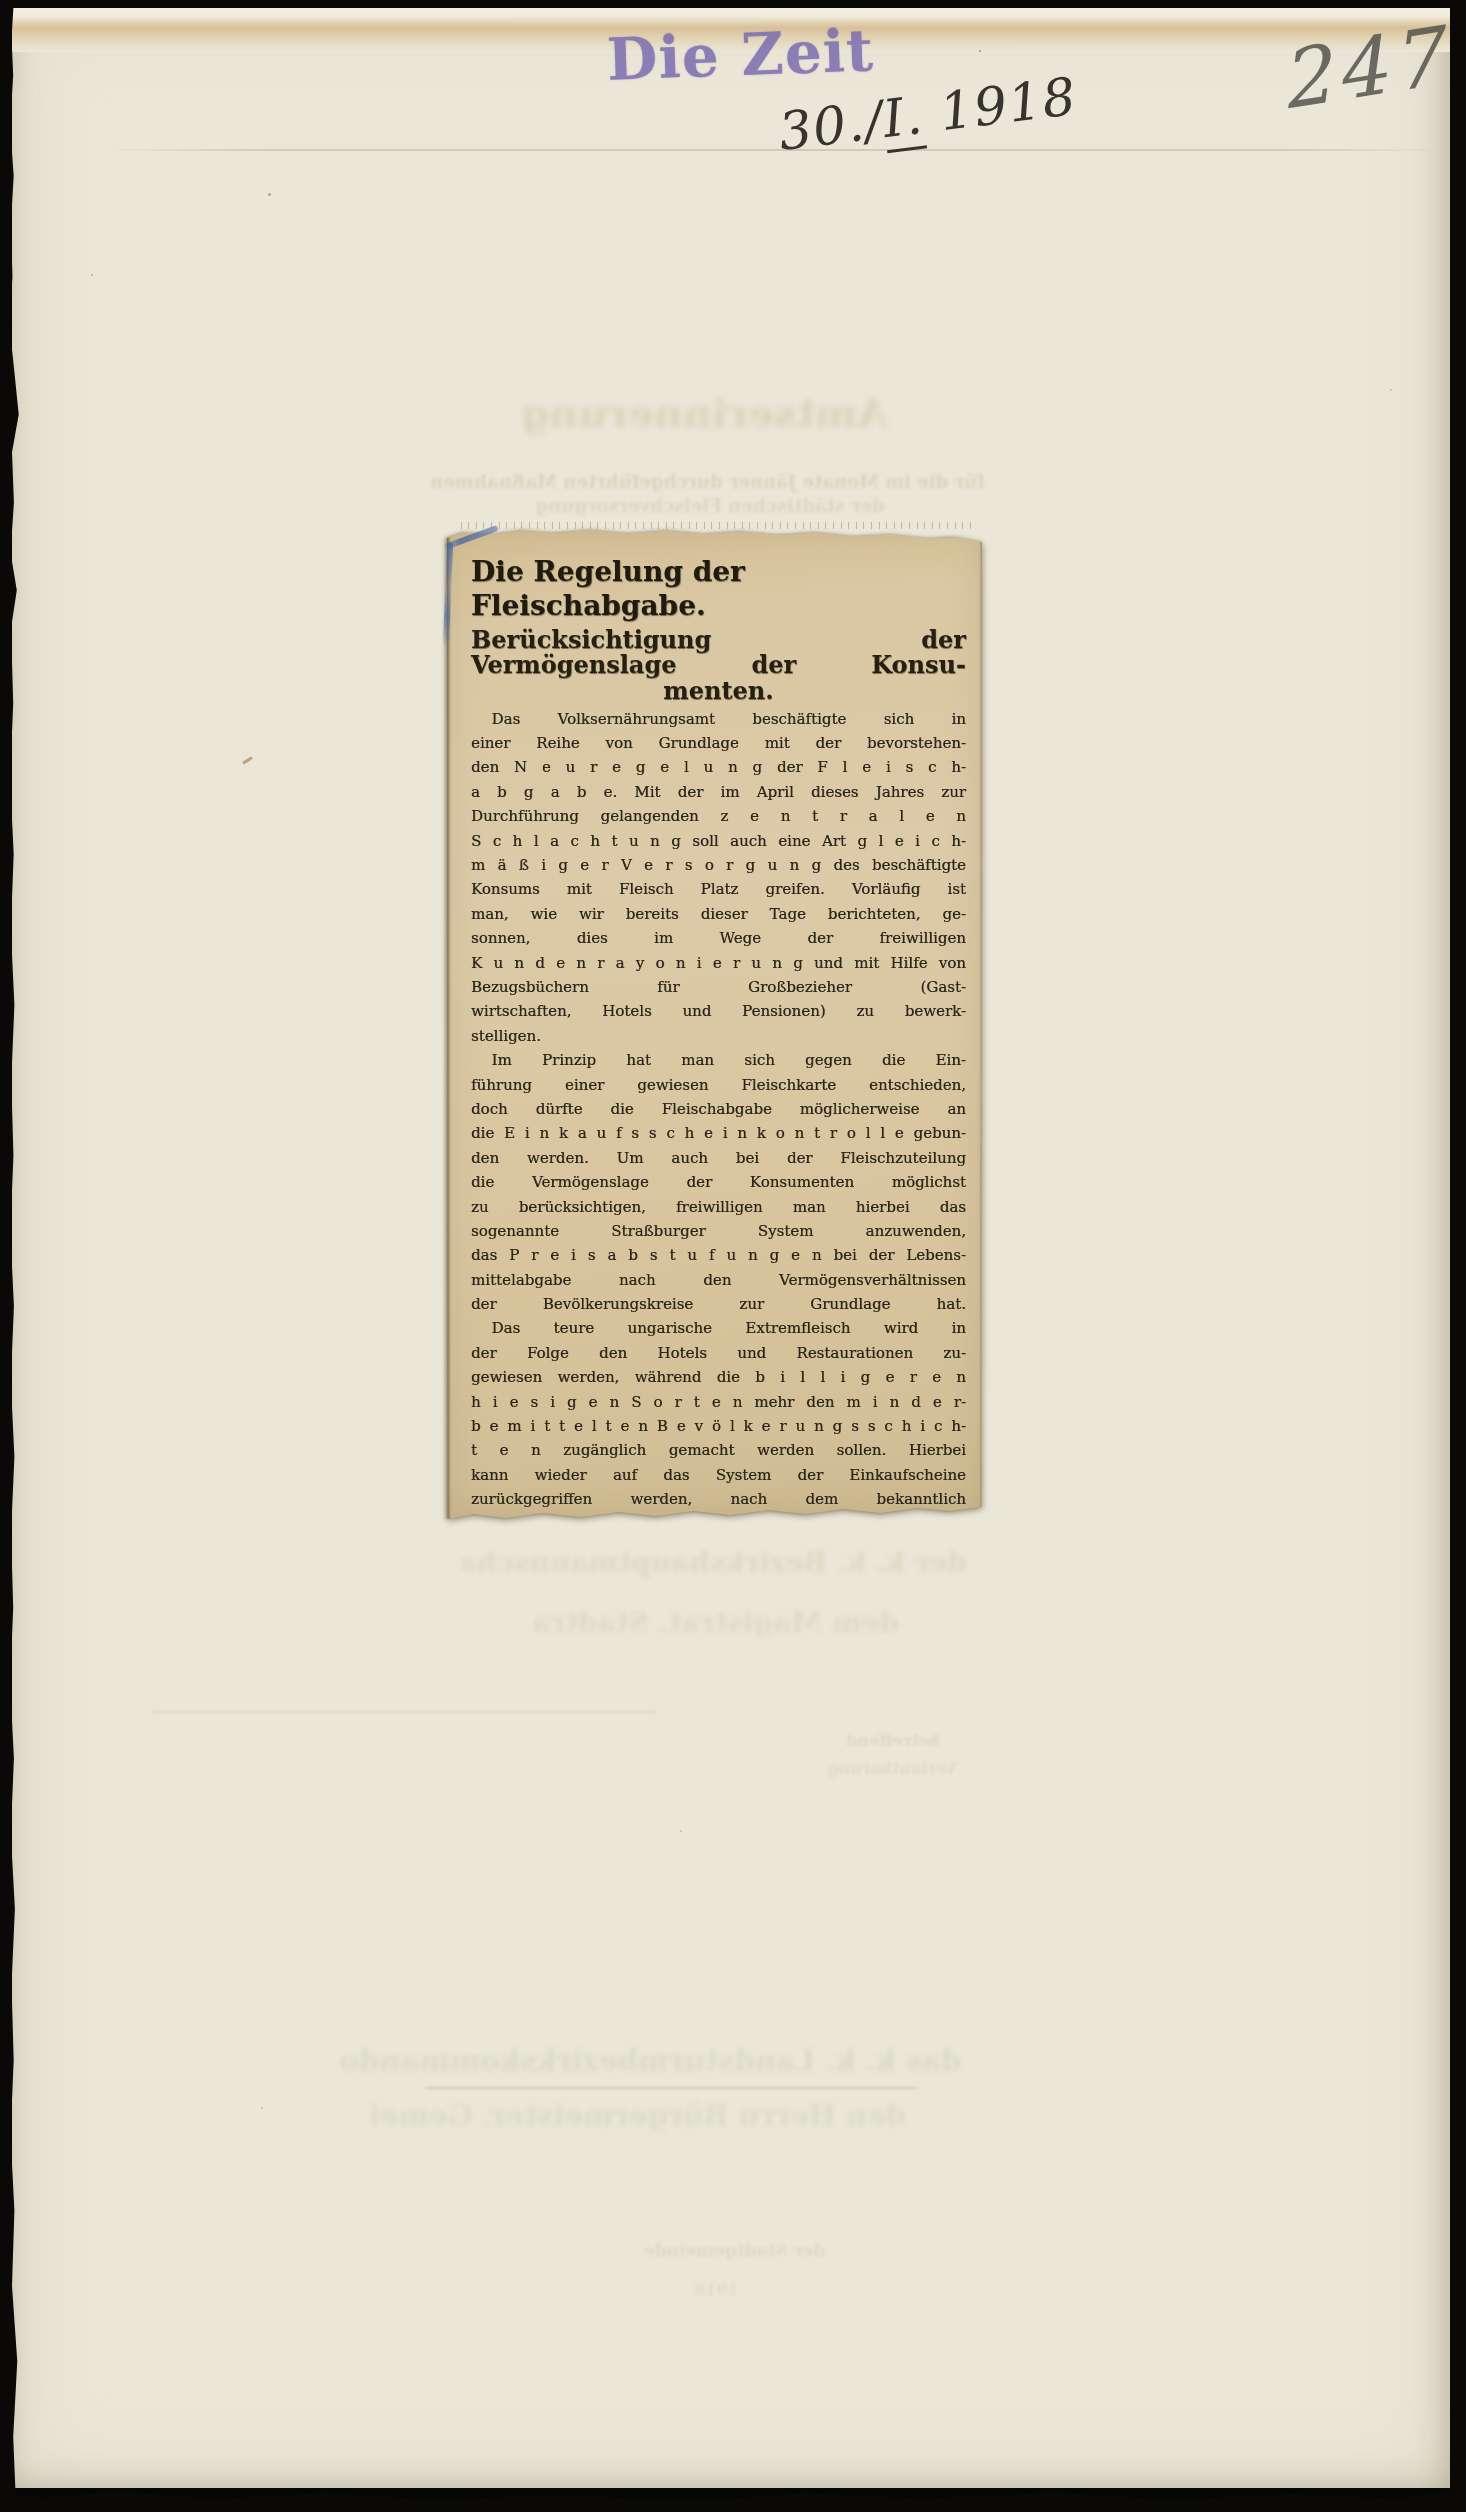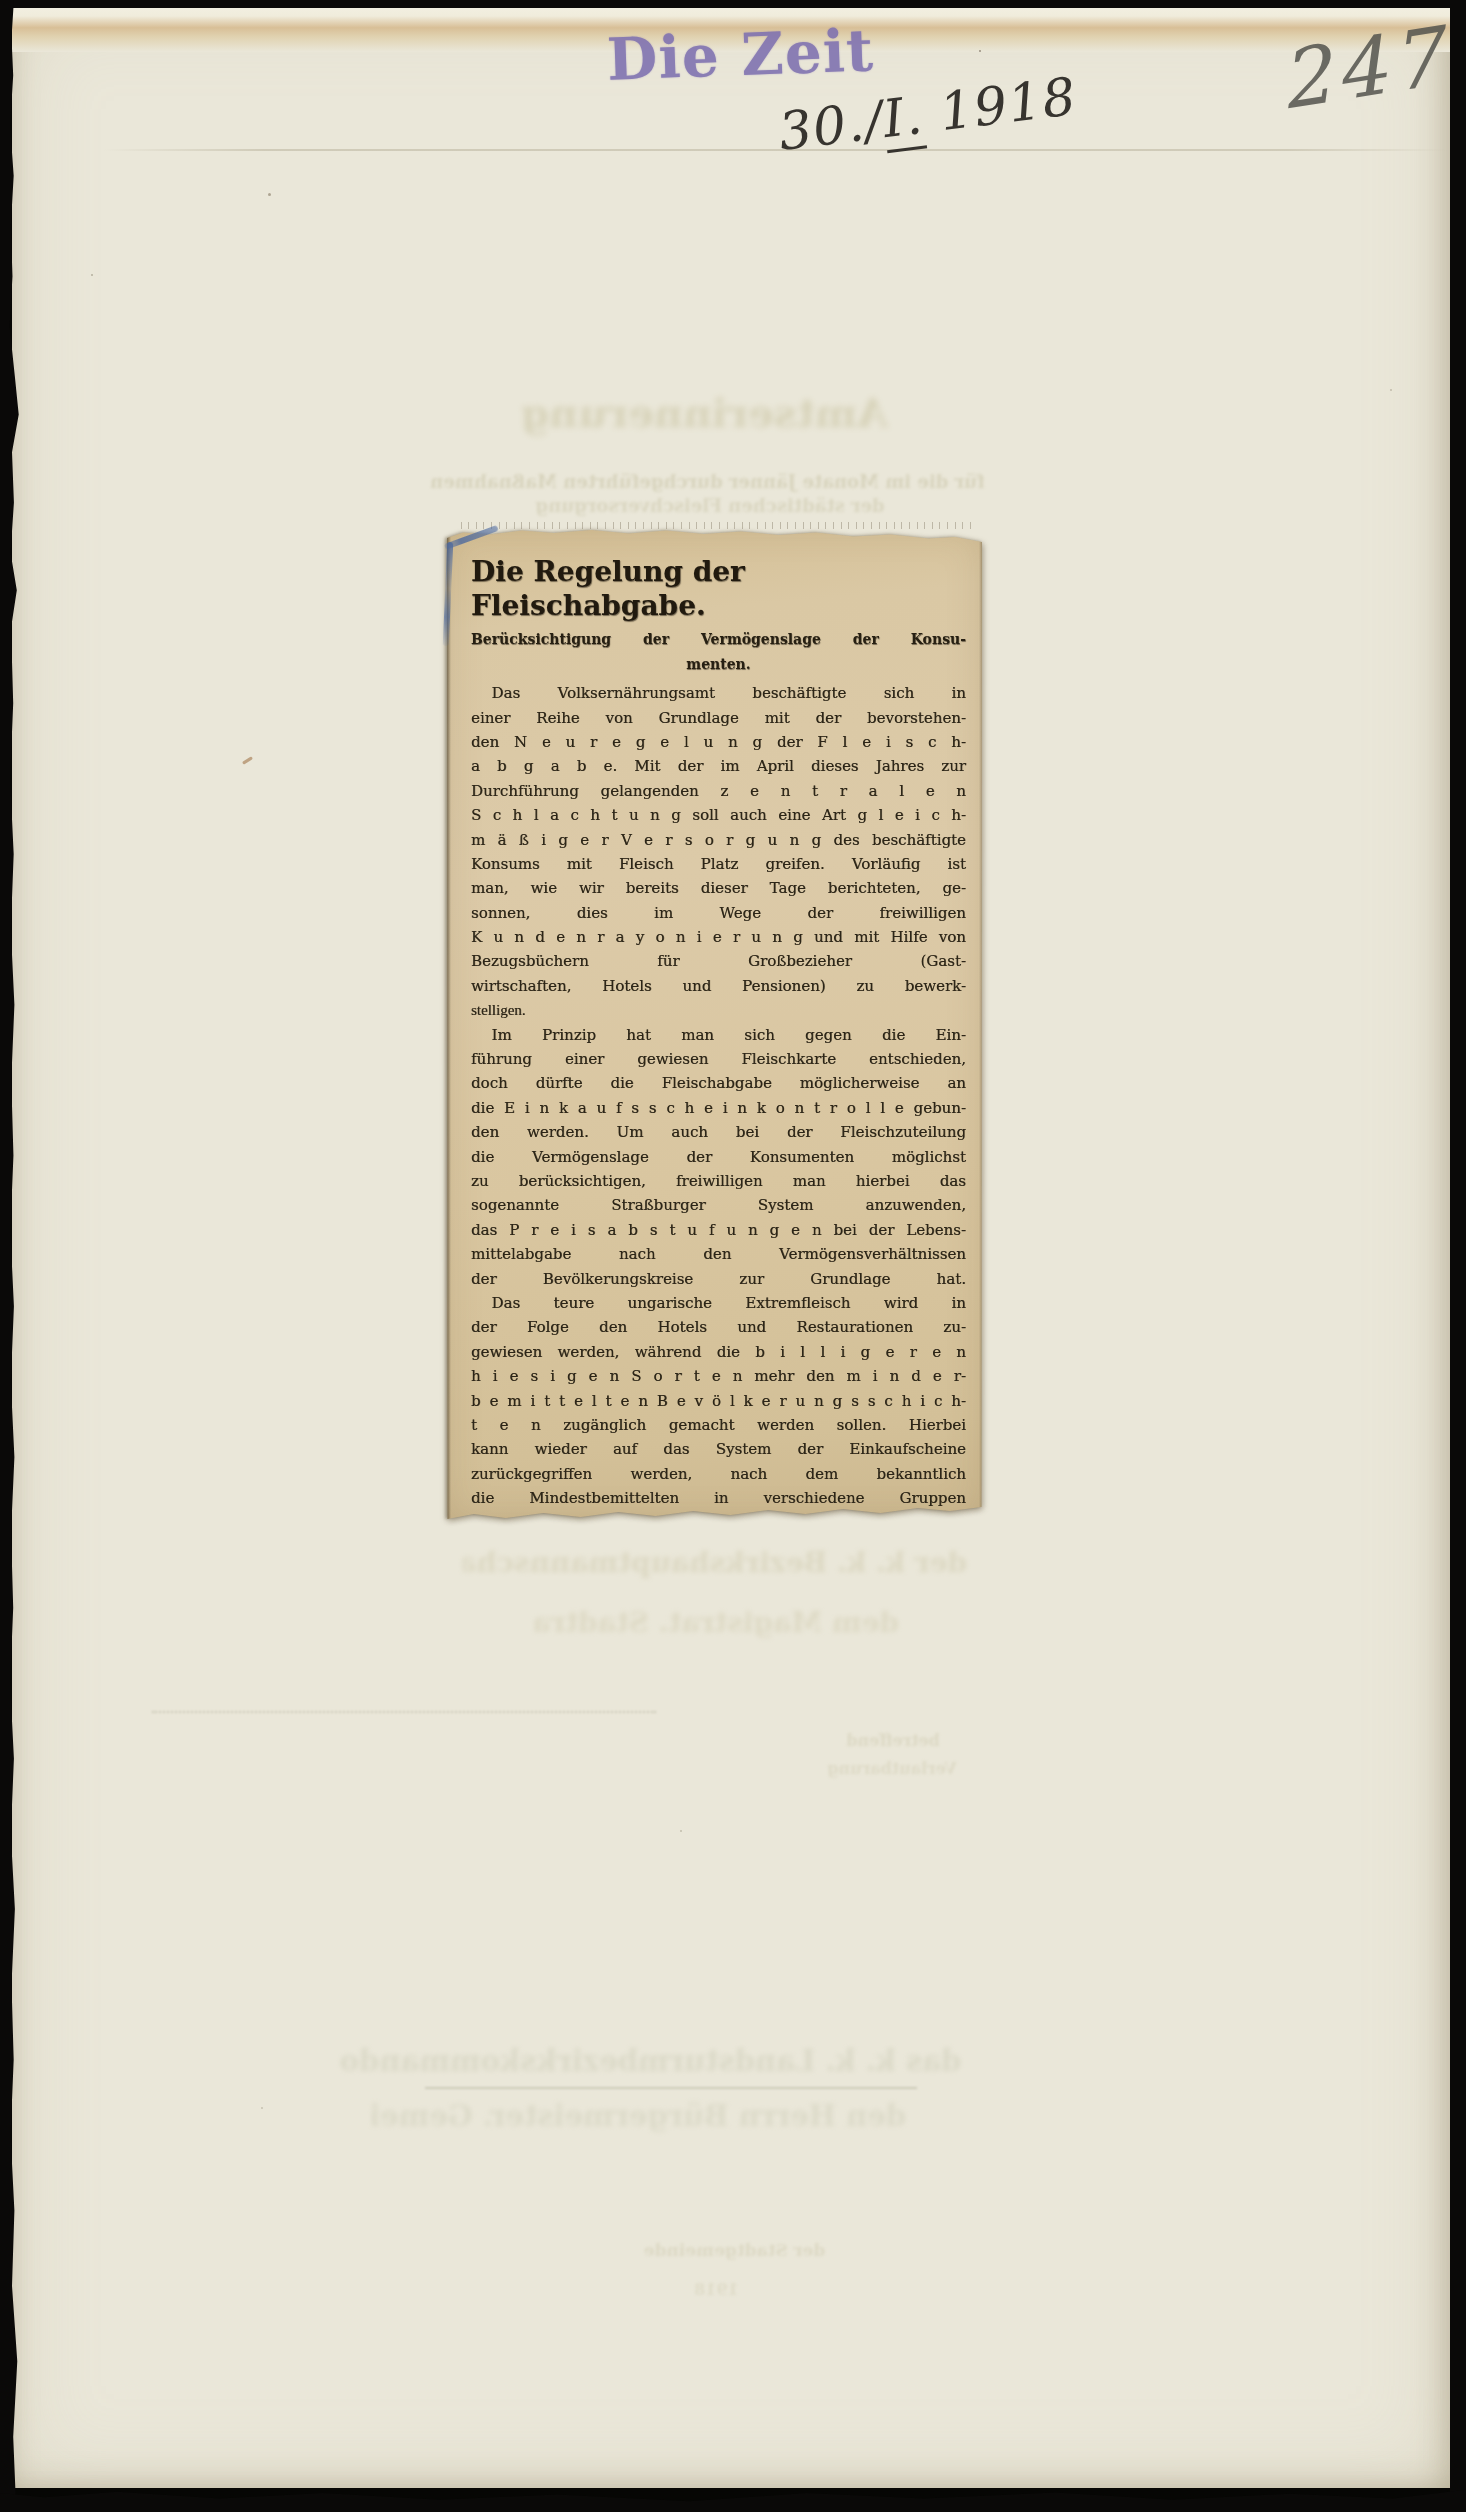--- a/index.html
+++ b/index.html
@@ -53,28 +53,28 @@
     background:linear-gradient(90deg,rgba(45,35,18,.55),transparent);}
   .clipping::after{content:"";position:absolute;right:0;top:0;bottom:0;width:3px;
     background:linear-gradient(270deg,rgba(60,48,25,.30),transparent);}
   .fibers{position:absolute;left:454px;top:522px;width:519px;height:7.3px;opacity:.5;
     background:repeating-linear-gradient(90deg,transparent 0 6.7px,rgba(70,56,32,.55) 6.7px 7.6px);}
 
   .cliptext{position:absolute;left:0;top:0;right:0;padding:28px 16px 0 24px;color:#2c2517;}
   .headline{font-size:28px;line-height:34px;font-weight:700;text-align:left;color:#211a0f;
             text-shadow:0.6px 0.6px 1px rgba(32,25,14,.55);}
   .subhead{margin-top:3.6px;}
-  .sline{font-size:14px;line-height:25.5px;font-weight:700;text-align:justify;text-align-last:justify;
+  .sline{font-size:24px;line-height:25.5px;font-weight:700;text-align:justify;text-align-last:justify;
          color:#261f12;text-shadow:0.5px 0.5px 0.7px rgba(38,31,18,.55);}
   .sline.ctr{text-align:left;text-align-last:center;}
   .cbody{margin-top:3.6px;}
   .bline{font-size:15px;line-height:24.4px;height:24.4px;text-align:justify;text-align-last:justify;
          text-shadow:0.4px 0.4px 0.6px rgba(44,37,23,.6);}
   .bline.ind{padding-left:20.6px;}
-  .bline.nj{text-align-last:left;font-family:Liberation Serif, serif;}
+  .bline.nj{text-align-last:left;}
   .end-rule{width:115px;height:4.9px;background:#26211a;margin:2.4px 0 0 182px;border-radius:1.8px;
             box-shadow:0 0 1.5px rgba(38,33,26,.85);}
 
   
   .blue-diag{position:absolute;left:445px;top:544px;width:56px;height:6px;border-radius:3px;
      background:linear-gradient(90deg,rgba(72,102,158,.25),rgba(72,102,158,.78) 30%,rgba(72,102,158,.55));
      transform:rotate(-20deg);transform-origin:left center;filter:blur(0.6px);}
   .blue-vert{position:absolute;left:445px;top:542px;width:6px;height:104px;border-radius:3px;
      background:linear-gradient(180deg,rgba(72,102,158,.8),rgba(72,102,158,.18) 45%,rgba(72,102,158,.62) 72%,rgba(72,102,158,.08));
      transform:rotate(2.5deg);filter:blur(0.6px);}

